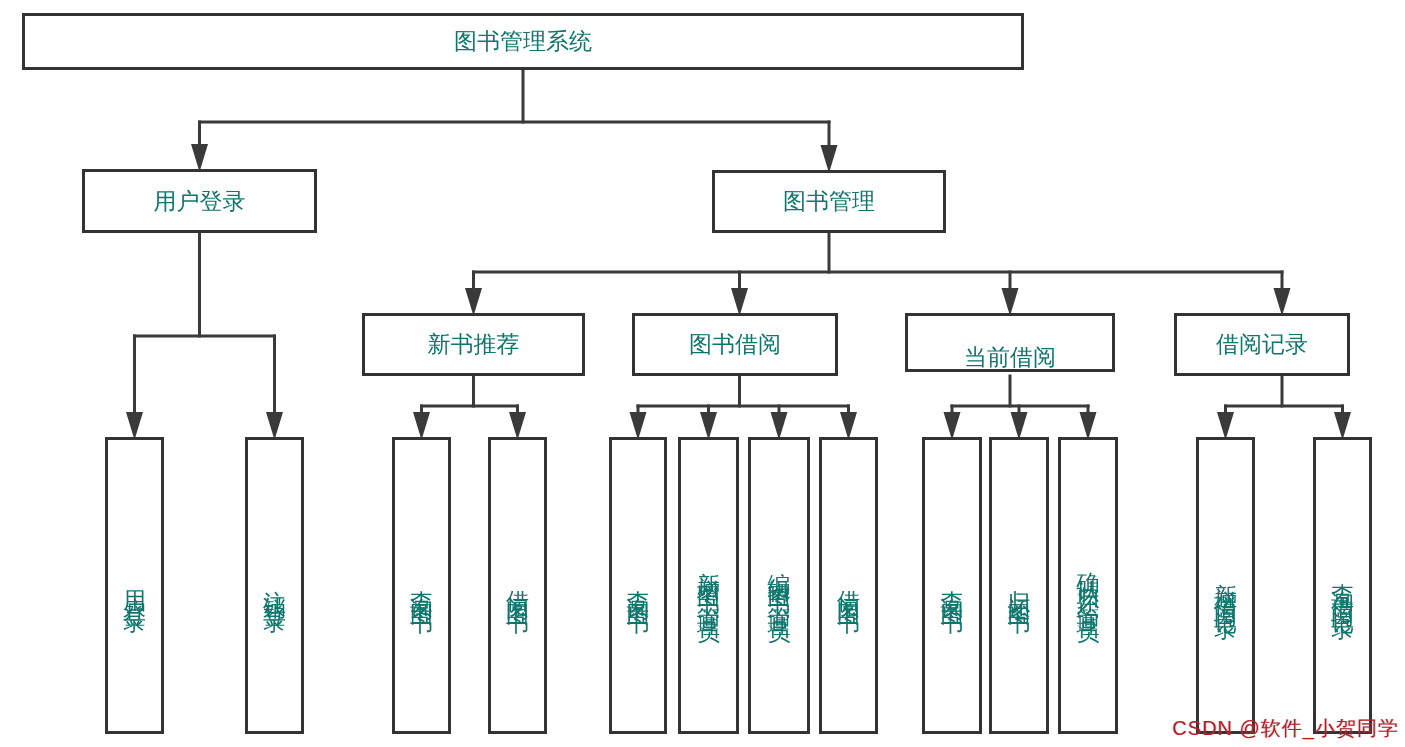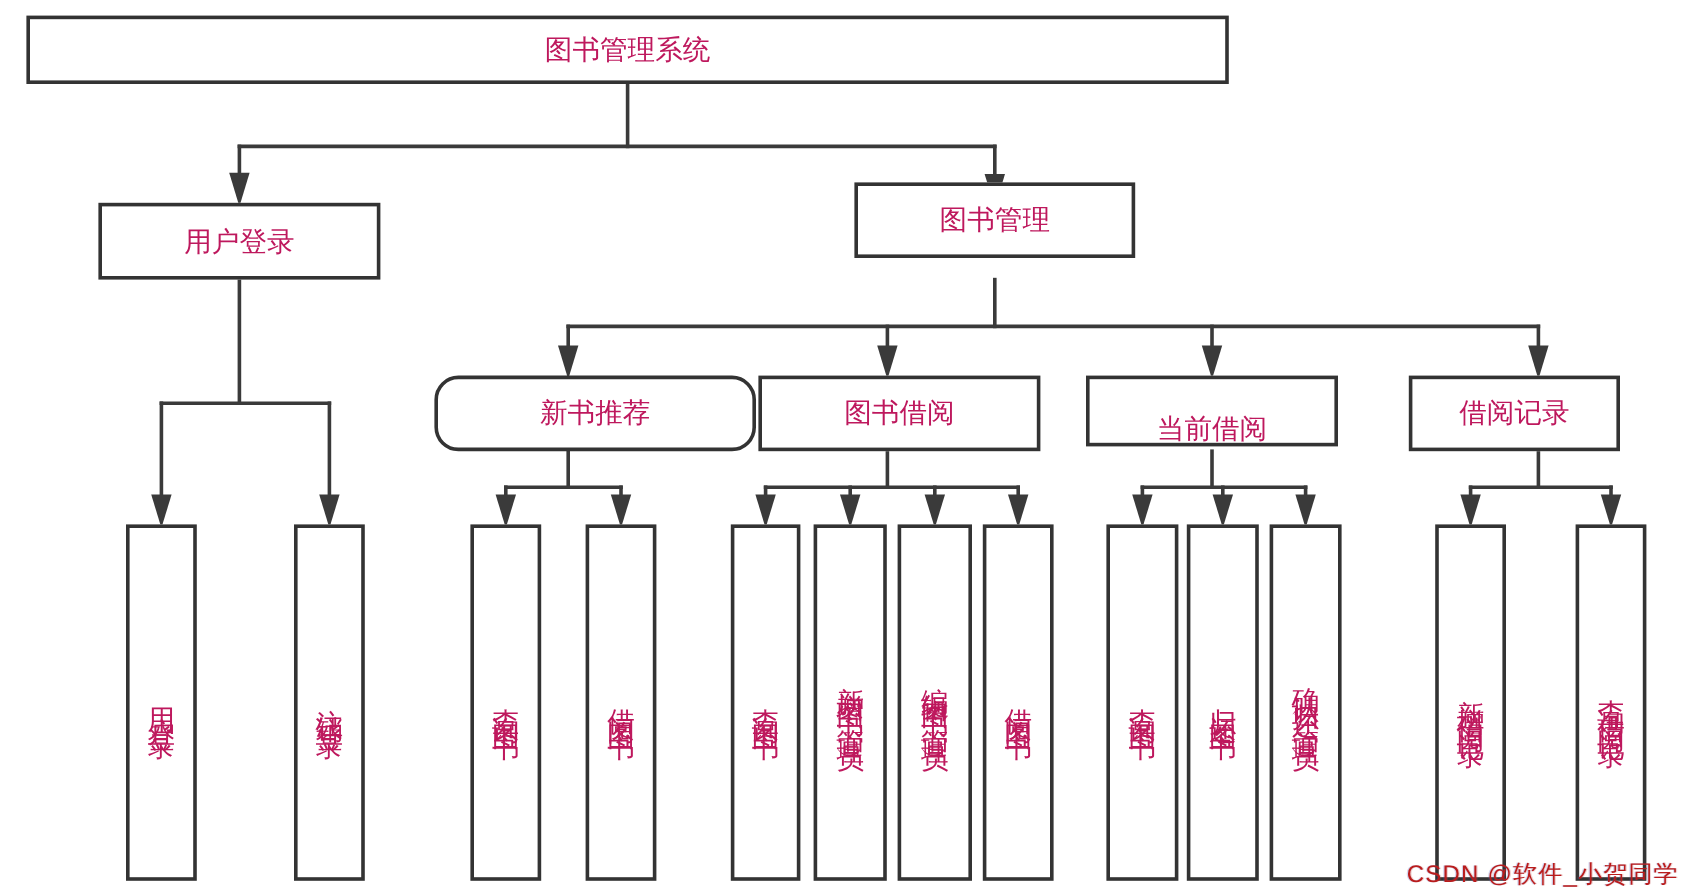--- a/index.html
+++ b/index.html
@@ -37,21 +37,21 @@
   }
   .node {
     position: absolute;
     box-sizing: border-box;
     background: #ffffff;
     border: 3px solid #333333;
     display: flex;
     align-items: center;
     justify-content: center;
     z-index: 2;
-    color: #be185d;
+    color: #0f766e;
     font-size: 23px;
     line-height: 1;
     white-space: nowrap;
   }
   .node.vertical span {
     writing-mode: vertical-rl;
     text-orientation: mixed;
     letter-spacing: 7px;
     white-space: normal;
   }
@@ -124,27 +124,27 @@
       <line x1="1342.5" y1="406" x2="1342.5" y2="419" class="edge"></line>
       <polygon points="1334,412 1351,412 1342.5,440" class="arrowhead"></polygon>
     </svg>
   <div class="watermark">CSDN @软件_小贺同学</div>
 <div class="node" style="left: 22px; top: 13px; width: 1002px; height: 57px;">
       <span>图书管理系统</span>
     </div>
     <div class="node" style="left: 82px; top: 169px; width: 235px; height: 64px;">
       <span>用户登录</span>
     </div>
-    <div class="node" style="left: 712px; top: 152px; width: 234px; height: 63px;">
+    <div class="node" style="left: 712px; top: 170px; width: 234px; height: 63px;">
       <span>图书管理</span>
     </div>
-    <div class="node" style="left: 362px; top: 313px; width: 268px; height: 63px; border-radius: 20px;">
+    <div class="node" style="left: 362px; top: 313px; width: 223px; height: 63px;">
       <span>新书推荐</span>
     </div>
-    <div class="node" style="left: 632px; top: 313px; width: 235px; height: 63px;">
+    <div class="node" style="left: 632px; top: 313px; width: 206px; height: 63px;">
       <span>图书借阅</span>
     </div>
     <div class="node" style="left: 905px; top: 313px; width: 210px; height: 59px; align-items: flex-end;">
       <span>当前借阅</span>
     </div>
     <div class="node" style="left: 1174px; top: 313px; width: 176px; height: 63px;">
       <span>借阅记录</span>
     </div>
     <div class="node vertical" style="left: 105px; top: 437px; width: 59px; height: 297px;">
       <span>用户登录</span>

